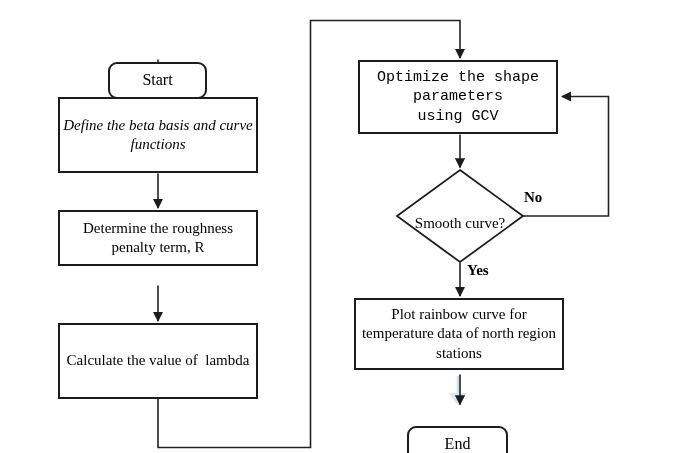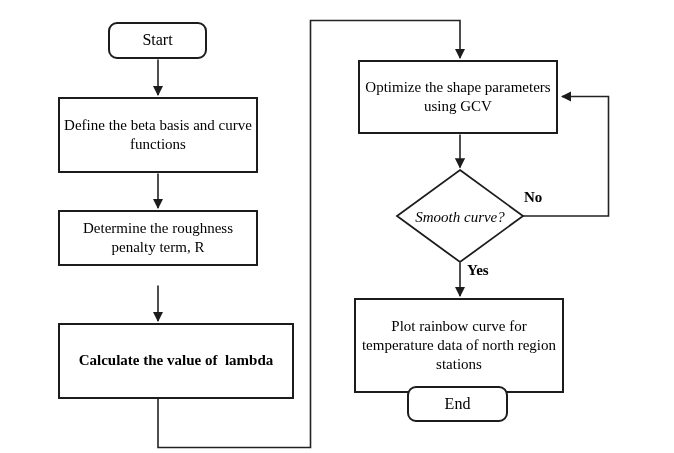--- a/index.html
+++ b/index.html
@@ -32,41 +32,41 @@
     justify-content: center;
     text-align: center;
     white-space: pre-wrap;
     font-size: 15px;
     line-height: 1.28;
     z-index: 2;
   }
   .terminal {
     border-radius: 9px;
     font-size: 16px;
+    margin-top: 40px;
   }
   .node-start     { left: 108px; top: 22px;  width: 99px;  height: 37px; }
-  .node-define    { left: 58px;  top: 97px;  width: 200px; height: 76px; }
+  .node-define    { left: 58px;  top: 97px;  width: 200px; height: 76px; font-style: italic; }
   .node-determine { left: 58px;  top: 210px; width: 200px; height: 56px; }
-  .node-calculate { left: 58px;  top: 323px; width: 236px; height: 76px; font-weight: bold; }
-  .node-optimize  { left: 358px; top: 60px;  width: 200px; height: 74px; }
-  .node-plot      { left: 354px; top: 298px; width: 210px; height: 95px; }
+  .node-calculate { left: 58px;  top: 323px; width: 200px; height: 76px; }
+  .node-optimize  { left: 358px; top: 60px;  width: 200px; height: 74px; font-family: Liberation Mono, monospace; }
+  .node-plot      { left: 354px; top: 298px; width: 210px; height: 72px; }
   .node-end       { left: 407px; top: 386px; width: 101px; height: 36px; }
   .decision-label {
     position: absolute;
-    left: 395px; top: 201px;
+    left: 395px; top: 207px;
     width: 130px; height: 32px;
     display: flex;
     align-items: center;
     justify-content: center;
     text-align: right;
     font-size: 15px;
     background: transparent;
     border: none;
     z-index: 2;
-    font-style: italic;
   }
   .edge-label {
     position: absolute;
     font-size: 15px;
     line-height: 1;
     z-index: 2;
     background: transparent;
     font-weight: bold;
   }
   .label-no  { left: 524px; top: 190px; }

